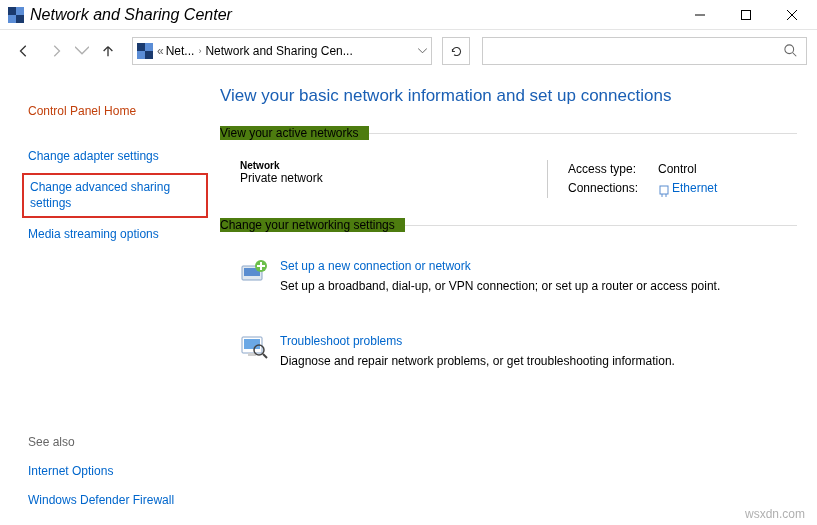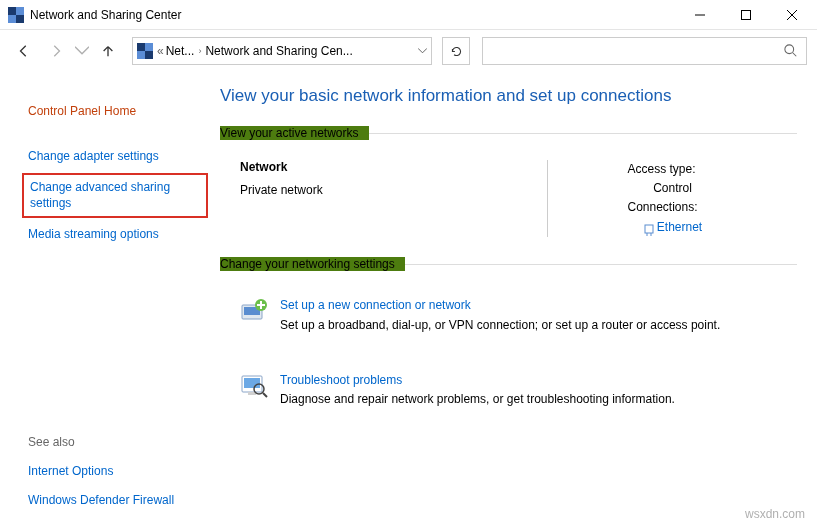--- a/index.html
+++ b/index.html
@@ -1,21 +1,21 @@
 <!DOCTYPE html>
 <html><head>
   <meta charset="utf-8">
   <style>
     * { margin: 0; padding: 0; box-sizing: border-box; font-family: "Segoe UI", Tahoma, sans-serif; }
     body { background: #fff; width: 817px; height: 525px; position: relative; font-size: 12px; color: #000; }
     .titlebar { height: 30px; display: flex; align-items: center; padding: 0 2px 0 8px; border-bottom: 1px solid #e5e5e5; }
     .titlebar-icon { width: 16px; height: 16px; margin-right: 6px; display: flex; flex-wrap: wrap; }
     .titlebar-icon span { width: 8px; height: 8px; }
     .tb1 { background: #1a3a6e; } .tb2 { background: #5b8dd6; } .tb3 { background: #5b8dd6; } .tb4 { background: #1a3a6e; }
-    .title-text { font-size: 12px; flex: 1; }
+    .title-text { font-size: 16px; flex: 1; font-style: italic; }
     .win-controls { display: flex; height: 100%; }
     .win-btn { width: 46px; display: flex; align-items: center; justify-content: center; }
     .win-btn svg { width: 10px; height: 10px; }
     .toolbar { height: 42px; display: flex; align-items: center; padding: 0 10px; gap: 4px; }
     .nav-btn { width: 28px; height: 28px; display: flex; align-items: center; justify-content: center; }
     .nav-btn svg { width: 14px; height: 14px; }
     .disabled svg { stroke: #a0a0a0; fill: #a0a0a0; }
     .enabled svg { stroke: #444; fill: #444; }
     .address-bar { flex: 0 0 300px; height: 28px; border: 1px solid #ccc; display: flex; align-items: center; padding: 0 4px; margin: 0 6px; position: relative; }
     .address-icon { width: 16px; height: 16px; margin-right: 2px; display: flex; flex-wrap: wrap; }
@@ -33,24 +33,24 @@
     .highlight-box { border: 2px solid #d93025; padding: 4px 6px; margin: 2px -6px; }
     .sidebar-spacer { flex: 1; }
     .see-also { color: #666; font-size: 12px; margin-bottom: 8px; }
     .main { flex: 1; padding: 14px 20px 14px 10px; }
     .page-title { color: #1a5fb4; font-size: 17px; font-weight: 400; margin-bottom: 20px; }
     .section-label { font-size: 12px; color: #000; position: relative; margin-bottom: 12px; }
     .section-label::after { content: ""; position: absolute; left: 0; right: 0; top: 50%; height: 1px; background: #ddd; z-index: 0; }
     .section-label span { background: #4d7c0f; padding-right: 10px; position: relative; z-index: 1; }
     .network-box { display: flex; padding: 8px 20px 20px 20px; }
     .net-left { flex: 1; }
-    .net-name { font-weight: bold; font-size: 12px; margin-bottom: 9px; }
+    .net-name { font-weight: bold; font-size: 10px; margin-bottom: 0; }
     .net-type { font-size: 12px; color: #000; }
     .net-right { border-left: 1px solid #ccc; padding-left: 20px; width: 230px; }
-    .net-row { display: flex; align-items: center; font-size: 12px; line-height: 1.6; flex-direction: column; }
+    .net-row { display: flex; align-items: center; font-size: 12px; line-height: 1.6; }
     .net-row .k { width: 90px; }
     .net-row .v { color: #000; }
     .net-row .v.link { color: #0066cc; cursor: pointer; }
     .eth-icon { width: 12px; height: 14px; margin-right: 2px; display: inline-block; }
     .settings-section { margin-top: 10px; }
     .setting-item { display: flex; padding: 6px 0 12px 20px; gap: 12px; margin-top: 20px; }
     .setting-icon { width: 28px; height: 28px; flex-shrink: 0; position: relative; }
     .setting-text { font-size: 12px; }
     .setting-text .s-title { color: #0066cc; cursor: pointer; line-height: 1.4; }
     .setting-text .s-desc { color: #000; line-height: 1.5; margin-top: 2px; }

